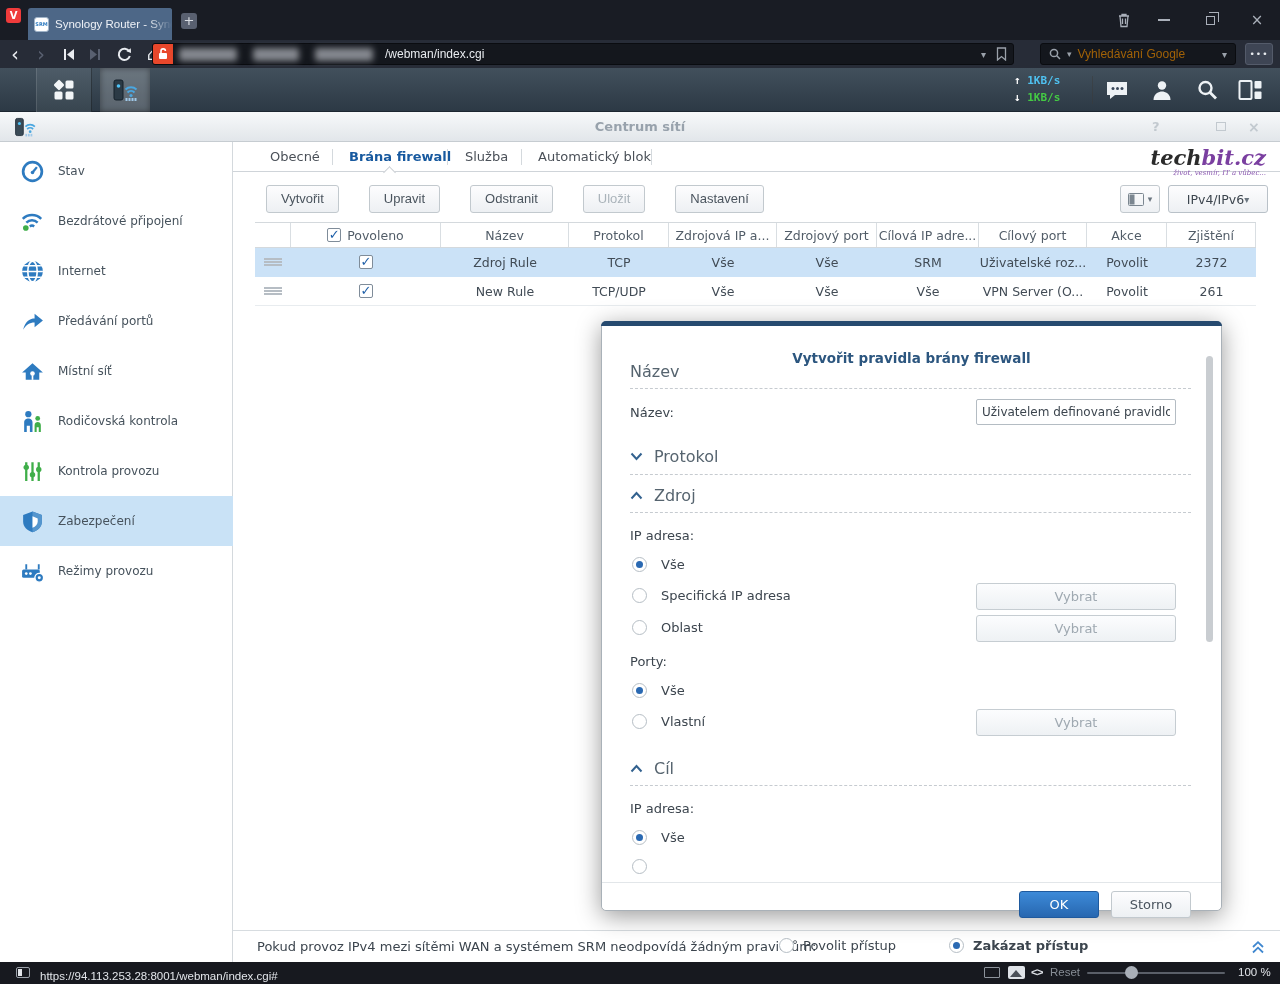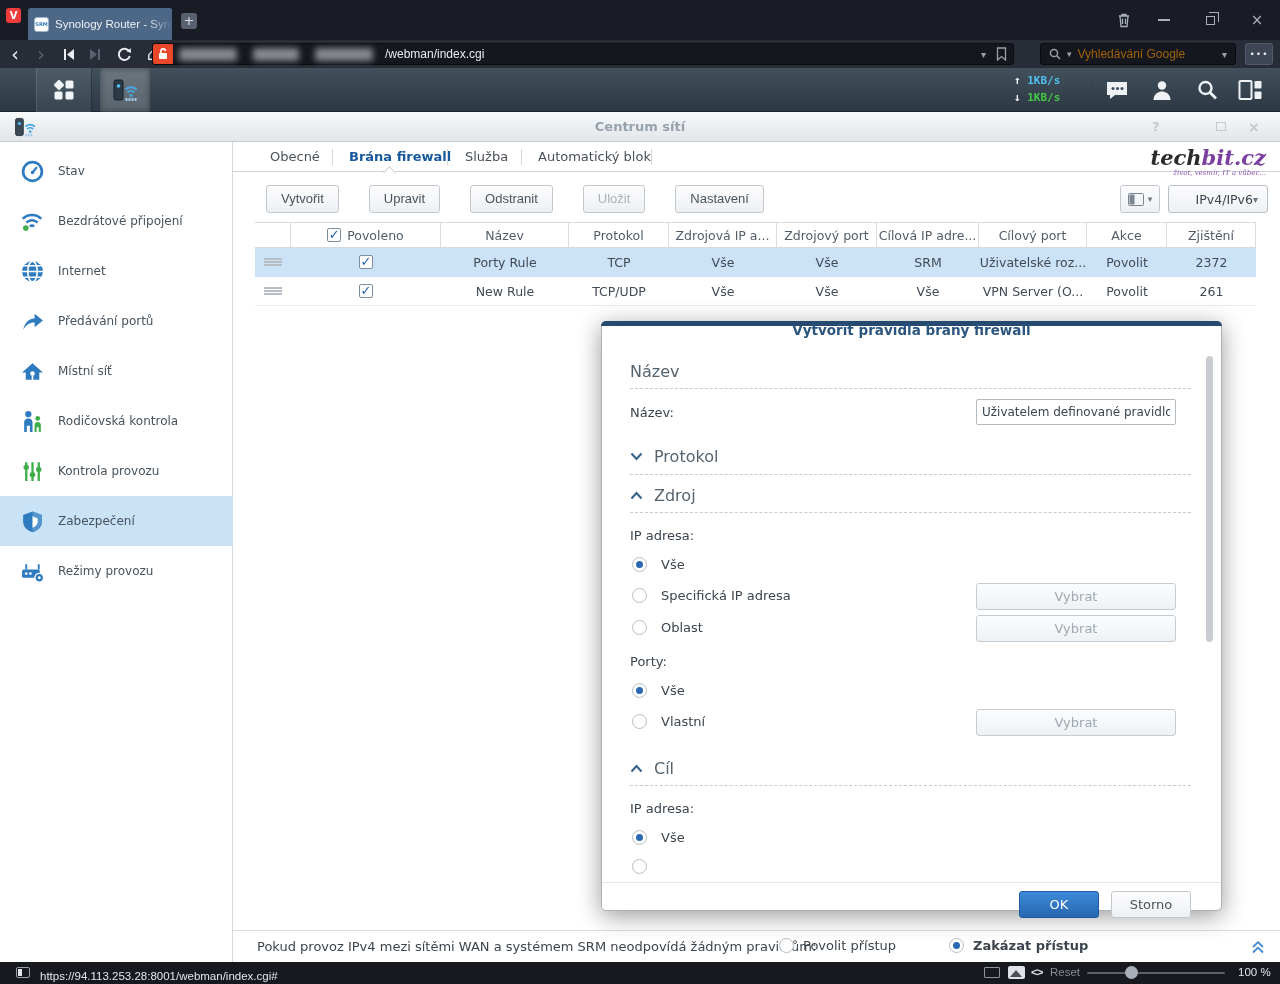--- a/index.html
+++ b/index.html
@@ -68,21 +68,21 @@
   .watermark { position:absolute; right:14px; top:5px; text-align:right; font-family:"DejaVu Serif",serif; line-height:1; }
   .wm1 { font-size:21px; font-weight:bold; font-style:italic; }
   .wm1 .b1 { color:#2b2b2b; } .wm1 .b2 { color:#7a3fa0; }
   .wm2 { font-size:7px; color:#8a56b0; font-style:italic; margin-top:2px; }
 
   
   .btnrow { position:absolute; left:33px; top:43px; display:flex; gap:30px; }
   .btn { height:28px; padding:0 14px; border:1px solid #c2c9ce; border-radius:3px; background:linear-gradient(#fdfdfe,#edf0f3); font-size:13px; color:#4a545e; line-height:26px; cursor:pointer; }
   .btn.disabled { color:#aab3ba; }
   .colbtn { position:absolute; left:887px; top:43px; width:40px; height:28px; border:1px solid #c2c9ce; border-radius:3px; background:linear-gradient(#fdfdfe,#edf0f3); display:flex; align-items:center; justify-content:center; gap:4px; color:#6b7680; font-size:9px; }
-  .ipsel { position:absolute; left:935px; top:43px; width:100px; height:28px; border:1px solid #b9c1c8; border-radius:3px; background:linear-gradient(#fdfdfe,#edf0f3); display:flex; align-items:center; justify-content:flex-end; padding:0 9px; font-size:12.5px; color:#3c454e; }
+  .ipsel { position:absolute; left:935px; top:43px; width:100px; height:28px; border:1px solid #b9c1c8; border-radius:3px; background:linear-gradient(#fdfdfe,#edf0f3); display:flex; align-items:center; justify-content:center; padding:0 9px; font-size:12.5px; color:#3c454e; }
   .ipsel .car { color:#6b7680; font-size:10px; }
 
   
   .tbl { position:absolute; left:22px; top:80px; width:1001px; font-size:12.5px; color:#414b55; }
   .trow { display:flex; align-items:stretch; }
   .thead { border-top:1px solid #d4d9dd; border-bottom:1px solid #d4d9dd; height:26px; color:#525d68; }
   .tbody-row { height:29px; border-bottom:1px solid #e8ecef; }
   .tbody-row.sel { background:#cbe2f7; border-bottom:1px solid #cbe2f7; }
   .tc { display:flex; align-items:center; justify-content:center; gap:6px; }
   .thead .tc { border-right:1px solid #d9dee2; }
@@ -98,21 +98,21 @@
   .qradio { position:absolute; top:7px; display:flex; align-items:center; gap:9px; font-size:13px; color:#3c454e; }
   .collapse2 { position:absolute; right:14px; top:8px; }
 
   
   .rad { width:15px; height:15px; border:1px solid #b6bec5; border-radius:50%; background:#fff; position:relative; flex:none; }
   .rad.on::after { content:""; position:absolute; left:3px; top:3px; width:7px; height:7px; border-radius:50%; background:#2a69b2; }
 
   
   .dlg { position:absolute; left:601px; top:321px; width:621px; height:590px; background:#fff; border:1px solid #a9b1b8; border-radius:5px; box-shadow:0 5px 25px rgba(0,0,0,.4); z-index:10; }
   .dlg-top { position:absolute; left:-1px; top:-1px; width:621px; height:5px; background:#264a6f; border-radius:5px 5px 0 0; }
-  .dlg-title { position:absolute; left:0; right:0; top:0; text-align:center; font-size:13.5px; font-weight:bold; color:#2c567f; }
+  .dlg-title { position:absolute; left:0; right:0; top:28px; text-align:center; font-size:13.5px; font-weight:bold; color:#2c567f; }
   .sec-head { position:absolute; left:28px; font-size:16px; color:#56646f; display:flex; align-items:center; gap:11px; }
   .dash { position:absolute; left:28px; width:561px; border-bottom:1px dashed #c6cbd0; }
   .dlbl { position:absolute; left:28px; font-size:13px; color:#3c454e; }
   .dinput { position:absolute; left:374px; width:200px; height:26px; border:1px solid #b4bcc3; border-radius:2px; font-size:12px; color:#3c454e; padding:0 5px; font-family:"DejaVu Sans",sans-serif; }
   .dradio { position:absolute; left:30px; display:flex; align-items:center; gap:14px; font-size:13px; color:#3c454e; }
   .vybtn { position:absolute; left:374px; width:200px; height:27px; border:1px solid #c6cdd2; border-radius:3px; background:linear-gradient(#fcfdfe,#eef1f4); font-size:13px; color:#9fa9b1; text-align:center; line-height:25px; }
   .dlg-scroll { position:absolute; right:8px; top:34px; width:7px; height:286px; background:#c9cdd1; border-radius:4px; }
   .dlg-foot { position:absolute; left:0; bottom:0; width:619px; height:28px; border-top:1px solid #e2e6e9; background:#fff; border-radius:0 0 5px 5px; }
   .okbtn { position:absolute; right:122px; top:8px; width:80px; height:27px; background:linear-gradient(#3d8ad8,#2767b0); border:1px solid #1f5a9e; border-radius:3px; color:#fff; font-size:13px; text-align:center; line-height:25px; cursor:pointer; }
   .stbtn { position:absolute; right:30px; top:8px; width:80px; height:27px; background:linear-gradient(#fdfdfe,#edf0f3); border:1px solid #c2c9ce; border-radius:3px; color:#4a545e; font-size:13px; text-align:center; line-height:25px; cursor:pointer; }
@@ -453,21 +453,21 @@
           <div class="tc c8">Akce</div>
           <div class="tc c9">Zjištění</div>
         </div>
         <div class="trow tbody-row sel">
           <div class="tc c0">
               <span class="handle"></span>
             </div>
           <div class="tc c1">
               <span class="chk">✓</span>
             </div>
-          <div class="tc c2">Porty Rule</div>
+          <div class="tc c2">Zdroj Rule</div>
           <div class="tc c3">TCP</div>
           <div class="tc c4">Vše</div>
           <div class="tc c5">Vše</div>
           <div class="tc c6">SRM</div>
           <div class="tc c7">Uživatelské roz...</div>
           <div class="tc c8">Povolit</div>
           <div class="tc c9">2372</div>
         </div>
         <div class="trow tbody-row">
           <div class="tc c0">

